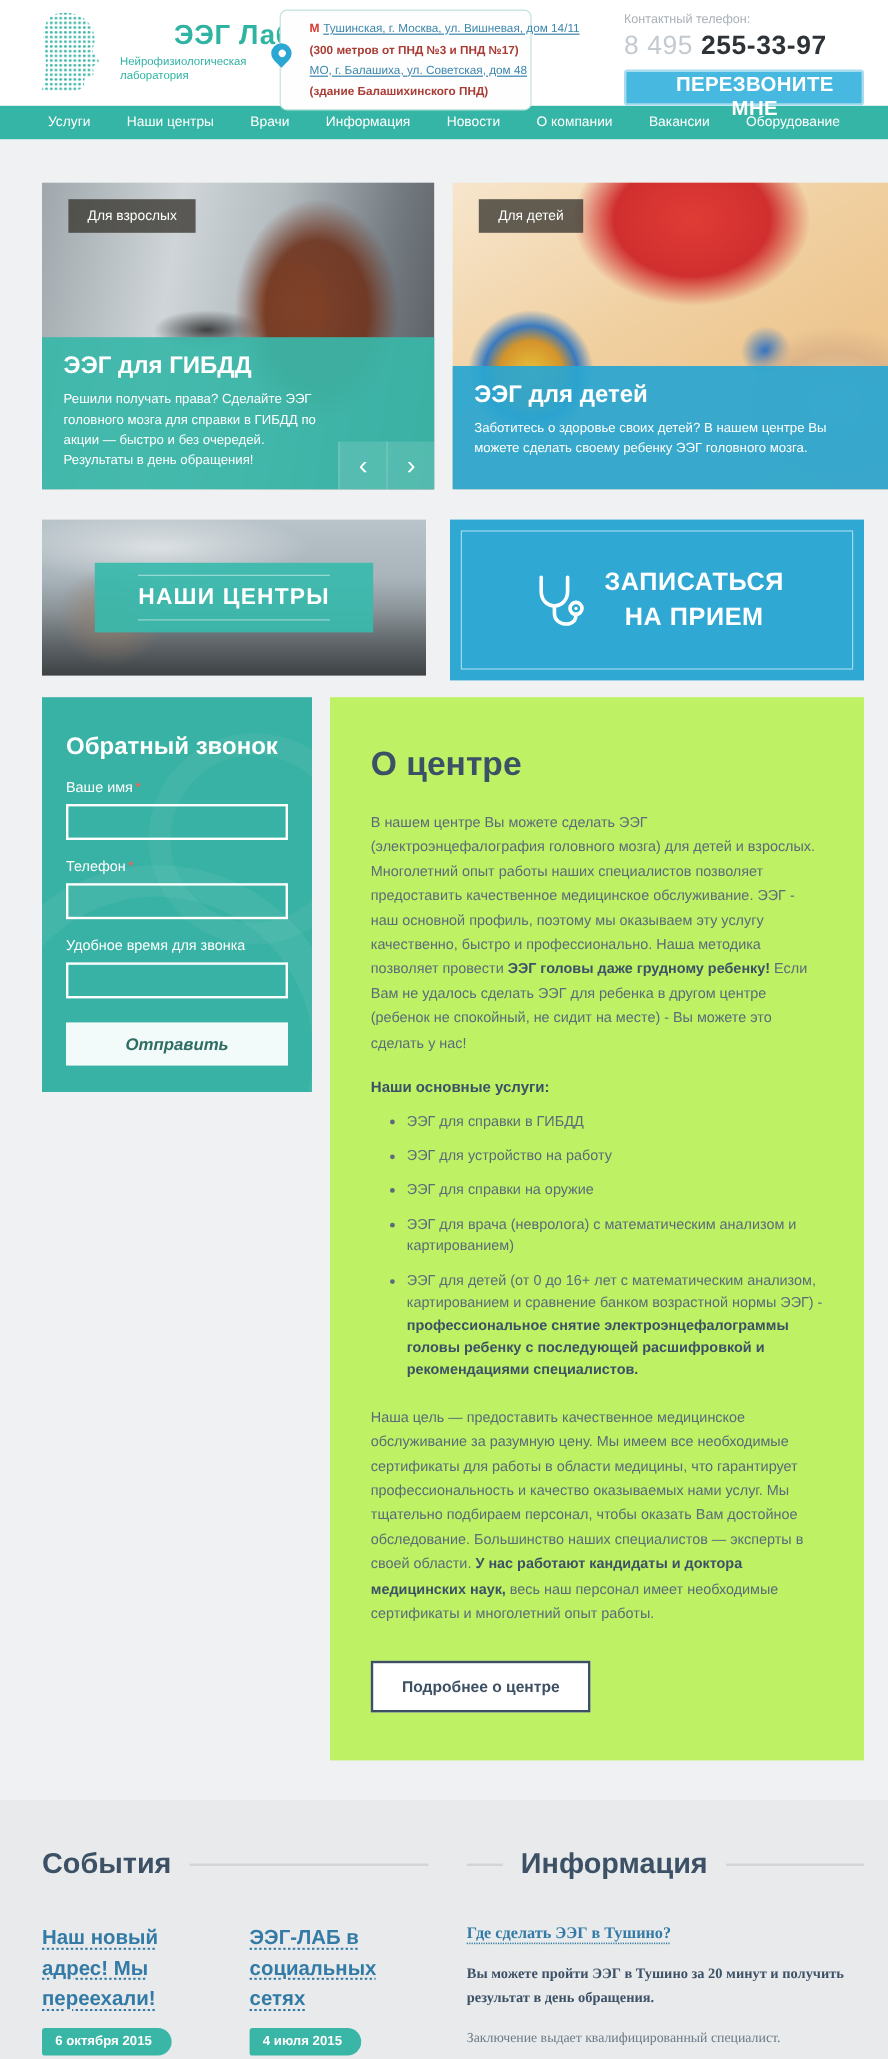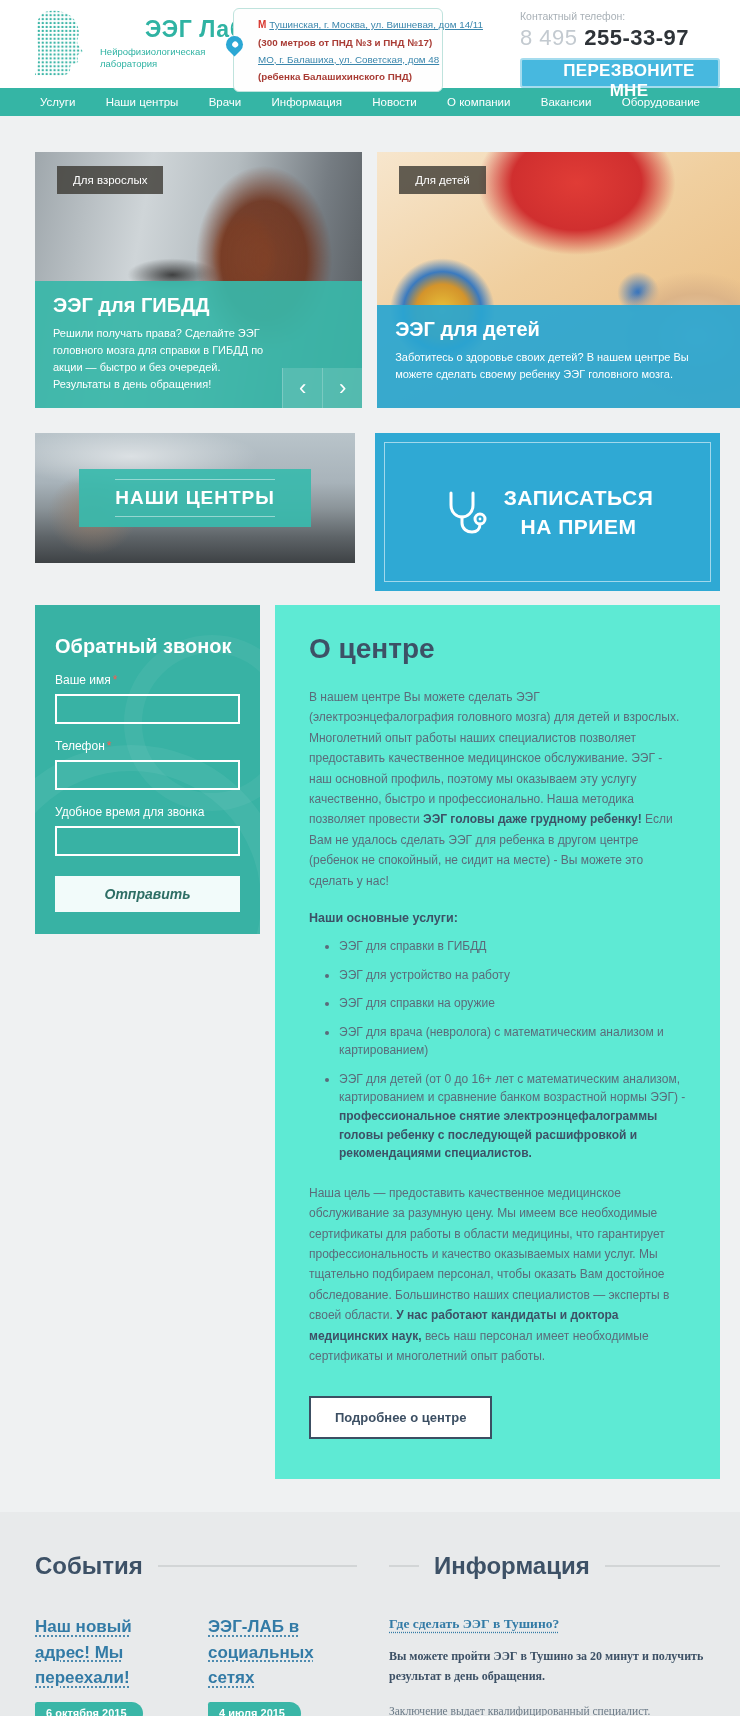--- a/index.html
+++ b/index.html
@@ -78,21 +78,21 @@
   .banner-centers { width:320px; height:130px; position:relative; cursor:pointer;
       display:flex; align-items:center; justify-content:center;
       background:
         radial-gradient(170px 40px at 30% 18%, rgba(255,255,255,0.55) 0%, rgba(255,255,255,0) 75%),
         radial-gradient(60px 55px at 18% 62%, rgba(150,125,105,0.8) 0%, rgba(150,125,105,0) 75%),
         linear-gradient(#b9c4ca 0%, #a8b3ba 38%, #8b9499 58%, #5e6468 80%, #3e4245 100%); }
   .centers-label { background:rgba(56,186,172,0.92); color:#fff; font-weight:bold;
       font-size:19px; letter-spacing:1px; padding:10px 36px; }
   .centers-label span { display:block; border-top:1px solid rgba(255,255,255,0.45);
       border-bottom:1px solid rgba(255,255,255,0.45); padding:7px 0; }
-  .banner-appt { flex:1; height:158px; background:#2fa9d4; position:relative; cursor:pointer;
+  .banner-appt { flex:1; height:134px; background:#2fa9d4; position:relative; cursor:pointer;
       display:flex; align-items:center; justify-content:center; gap:16px; }
   .banner-appt::before { content:""; position:absolute; inset:9px;
       border:1px solid rgba(255,255,255,0.55); pointer-events:none; }
   .appt-text { color:#fff; font-weight:bold; font-size:21px; line-height:1.4;
       letter-spacing:0.5px; text-align:center; }
 
   
   .main-row { display:flex; gap:15px; align-items:flex-start; margin:14px 20px 0 35px; }
   .callback-card { width:225px; background:#38b2a4; padding:26px 20px 22px; color:#fff;
       position:relative; overflow:hidden; }
@@ -101,21 +101,21 @@
   .callback-card::after { content:""; position:absolute; width:140px; height:140px; right:-40px; top:30px;
       border:18px solid rgba(255,255,255,0.05); border-radius:50%; pointer-events:none; }
   .cb-title { font-size:20px; font-weight:bold; margin:4px 0 10px; position:relative; }
   .cb-label { font-size:12px; margin:15px 0 7px; position:relative; }
   .req-mark { color:#ff5a4e; margin-left:2px; }
   .cb-input { width:100%; height:30px; background:transparent; border:2px solid #fff;
       padding:0 8px; color:#fff; font-size:13px; font-family:inherit; position:relative; }
   .cb-submit { margin-top:20px; width:100%; height:36px; background:#f2fbfa; border:none;
       color:#2e6e65; font-weight:bold; font-size:14px; font-family:inherit; cursor:pointer; position:relative;font-style:italic; }
 
-  .about-card { flex:1; background:#5eead4; padding:28px 34px 40px; min-height:586px; }
+  .about-card { flex:1; background:#bef264; padding:40px 34px 40px; min-height:586px; }
   .about-title { color:#3d5166; font-size:28px; font-weight:bold; margin:0 0 22px; }
   .about-p { color:#5b6b7a; font-size:12px; line-height:1.7; margin:0 0 18px; }
   .about-p b, .about-li b { color:#3d5166; }
   .services-title { font-weight:bold; color:#3d5166; font-size:12.5px; margin:20px 0 12px; }
   .services-list { margin:0 0 20px; padding-left:30px; }
   .about-li { color:#5b6b7a; font-size:12px; line-height:1.55; margin-bottom:10px; }
   .more-btn { display:inline-block; border:2px solid #3c4f63; padding:12px 24px; font-size:13px;
       font-weight:bold; color:#3c4f63; background:#fff; font-family:inherit; cursor:pointer; margin-top:12px; }
 
   
@@ -166,21 +166,21 @@
 
     <div class="addr">
       <span class="pin-icon"></span>
       <div class="addr-line">
         <span class="metro-mark">М</span><a class="addr-link">Тушинская, г. Москва, ул. Вишневая, дом 14/11</a>
       </div>
       <div class="addr-line addr-note">(300 метров от ПНД №3 и ПНД №17)</div>
       <div class="addr-line">
         <a class="addr-link">МО, г. Балашиха, ул. Советская, дом 48</a>
       </div>
-      <div class="addr-line addr-note">(ребенка Балашихинского ПНД)</div>
+      <div class="addr-line addr-note">(здание Балашихинского ПНД)</div>
     </div>
 
     <div class="phone-block">
       <div class="phone-label">Контактный телефон:</div>
       <div class="phone-number">
         <span>8 495</span>
         <b>255-33-97</b>
       </div>
       <button class="callback-btn">ПЕРЕЗВОНИТЕ МНЕ</button>
     </div>

